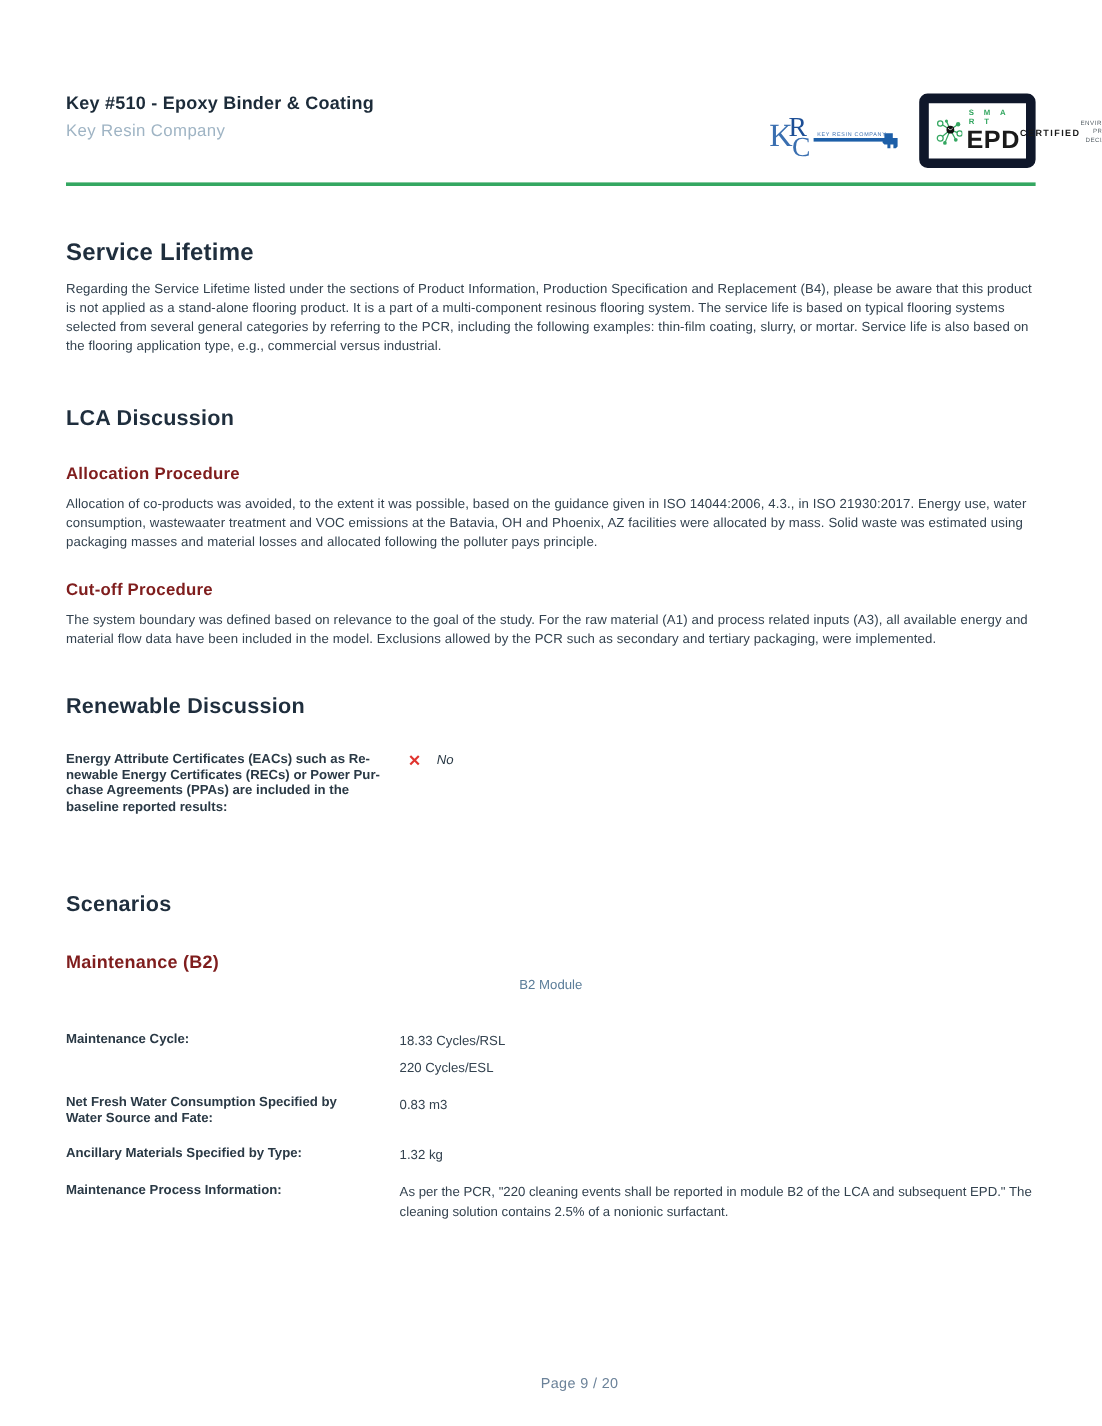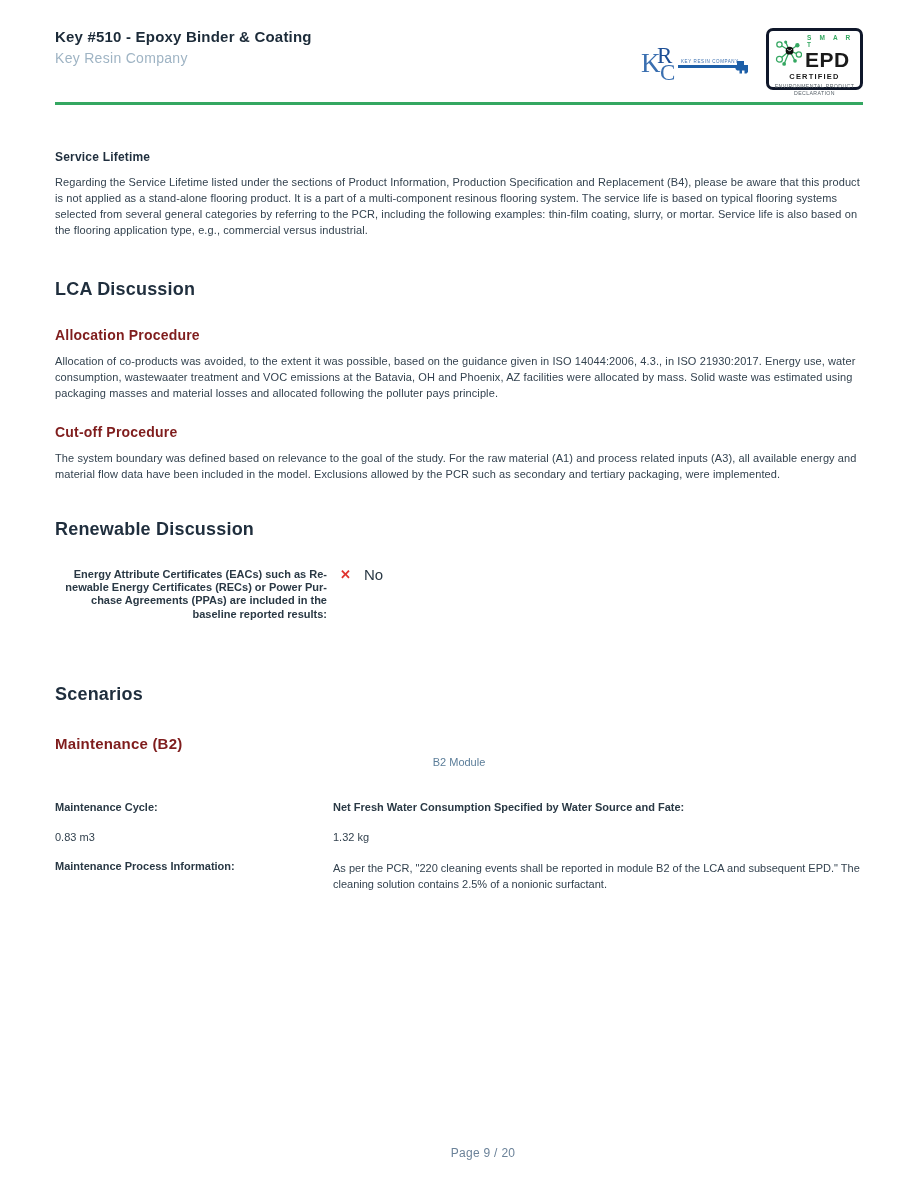--- a/index.html
+++ b/index.html
@@ -7,65 +7,65 @@
   .page {
     position: relative;
     width: 918px;
     height: 1188px;
     margin: 0 auto;
     background: #ffffff;
     font-family: "Liberation Sans", sans-serif;
     color: #33424f;
     overflow: hidden;
   }
-  .content { padding: 28px 55px 0 55px; }
+  .content { padding: 78px 55px 0 55px; }
 
   
   .header-row { display: flex; justify-content: space-between; align-items: flex-start; min-height: 64px; }
   .doc-title { font-size: 15px; font-weight: bold; color: #1c2b39; letter-spacing: 0.2px; }
   .doc-subtitle { font-size: 14px; color: #9fb4c4; margin-top: 5px; letter-spacing: 0.3px; }
   .logo-group { display: flex; align-items: flex-start; gap: 16px; }
   .krc-logo { margin-top: 13px; }
 
   .epd-badge {
     width: 97px; height: 62px;
-    border: 3px solid #0f172a; border-radius: 7px;
+    border: 8px solid #0f172a; border-radius: 7px;
     padding: 4px 5px 3px 5px;
-    display: flex; flex-direction: column; align-items: center;
+    display: flex; flex-direction: row; align-items: center;
     background: #fff;
   }
   .epd-top { display: flex; align-items: center; gap: 3px; width: 100%; }
   .epd-wordmark { display: flex; flex-direction: column; align-items: flex-start; line-height: 1; }
   .epd-smart { font-size: 6.5px; font-weight: bold; color: #34a761; letter-spacing: 3.2px; margin-bottom: 1px; margin-left: 2px; }
   .epd-epd { font-size: 21px; font-weight: 900; color: #1a1a1a; letter-spacing: 0.5px; }
   .epd-certified { font-size: 7.5px; font-weight: bold; color: #1a1a1a; letter-spacing: 1.2px; margin-top: 2px; }
   .epd-sub { font-size: 5.2px; color: #555f66; letter-spacing: 0.4px; margin-top: 1.5px; text-align: center; line-height: 1.35; }
 
   .divider { border: none; height: 3px; background: #34a761; margin-top: 10px; }
 
   
   h2 { color: #1f2e3d; font-size: 18px; letter-spacing: 0.2px; }
-  h2.h2-sm { font-size: 12px; }
+  h2.h2-sm { font-size: 20px; }
   h3 { color: #7f1d1d; font-size: 14px; letter-spacing: 0.2px; }
   .h-service { margin-top: 45px; }
   .h-lca { margin-top: 41px; }
   .h-alloc { margin-top: 27px; }
   .h-cutoff { margin-top: 23px; }
   .h-renew { margin-top: 37px; }
   .h-scen { margin-top: 63px; }
   .h-maint { margin-top: 30px; font-size: 15px; }
 
   p.body { font-size: 11px; line-height: 16px; margin-top: 10px; color: #33424f; letter-spacing: 0.1px; }
 
   
-  .qa-row { display: flex; align-items: flex-start; margin-top: 28px; text-align: right; }
+  .qa-row { display: flex; align-items: flex-start; margin-top: 28px; }
   .qa-question { width: 272px; font-size: 11px; font-weight: bold; line-height: 13.2px; color: #2a3945; }
   .qa-answer { display: flex; align-items: flex-start; margin-left: 13px; gap: 13px; padding-top: 1px; }
   .x-mark { color: #e0342f; font-size: 13px; font-weight: bold; line-height: 12px; }
-  .qa-no { font-size: 15px; color: #2a3945; line-height: 12px; }
+  .qa-no { font-size: 11px; color: #2a3945; line-height: 12px; font-style: italic; }
 
   .module-tag { font-size: 11px; color: #5b7d99; margin-top: 4px; text-align: center; }
 
   
   .kv-table { display: grid; grid-template-columns: 278px 1fr; row-gap: 15px; margin-top: 33px; }
   .kv-label { font-size: 11px; font-weight: bold; line-height: 13.5px; color: #2a3945; padding-right: 20px; }
   .kv-value { font-size: 11px; line-height: 16px; color: #33424f; }
   .kv-value .vline { margin-bottom: 6px; }
   .kv-value .vline:last-child { margin-bottom: 0; }
 
@@ -160,26 +160,31 @@
       </div>
     </div>
 
     <h2 class="h-scen">Scenarios</h2>
 
     <h3 class="h-maint">Maintenance (B2)</h3>
     <div class="module-tag">B2 Module</div>
 
     <div class="kv-table">
       <div class="kv-label">Maintenance Cycle:</div>
+      <div class="kv-value">
+        <div class="vline">18.33 Cycles/RSL</div>
+        <div class="vline">220 Cycles/ESL</div>
+      </div>
 
       <div class="kv-label">Net Fresh Water Consumption Specified by Water Source and Fate:</div>
       <div class="kv-value">
         <div class="vline">0.83 m3</div>
       </div>
 
+      <div class="kv-label">Ancillary Materials Specified by Type:</div>
       <div class="kv-value">
         <div class="vline">1.32 kg</div>
       </div>
 
       <div class="kv-label">Maintenance Process Information:</div>
       <div class="kv-value">
         <div class="vline">As per the PCR, "220 cleaning events shall be reported in module B2 of the LCA and subsequent EPD." The cleaning solution contains 2.5% of a nonionic surfactant.</div>
       </div>
     </div>
 

